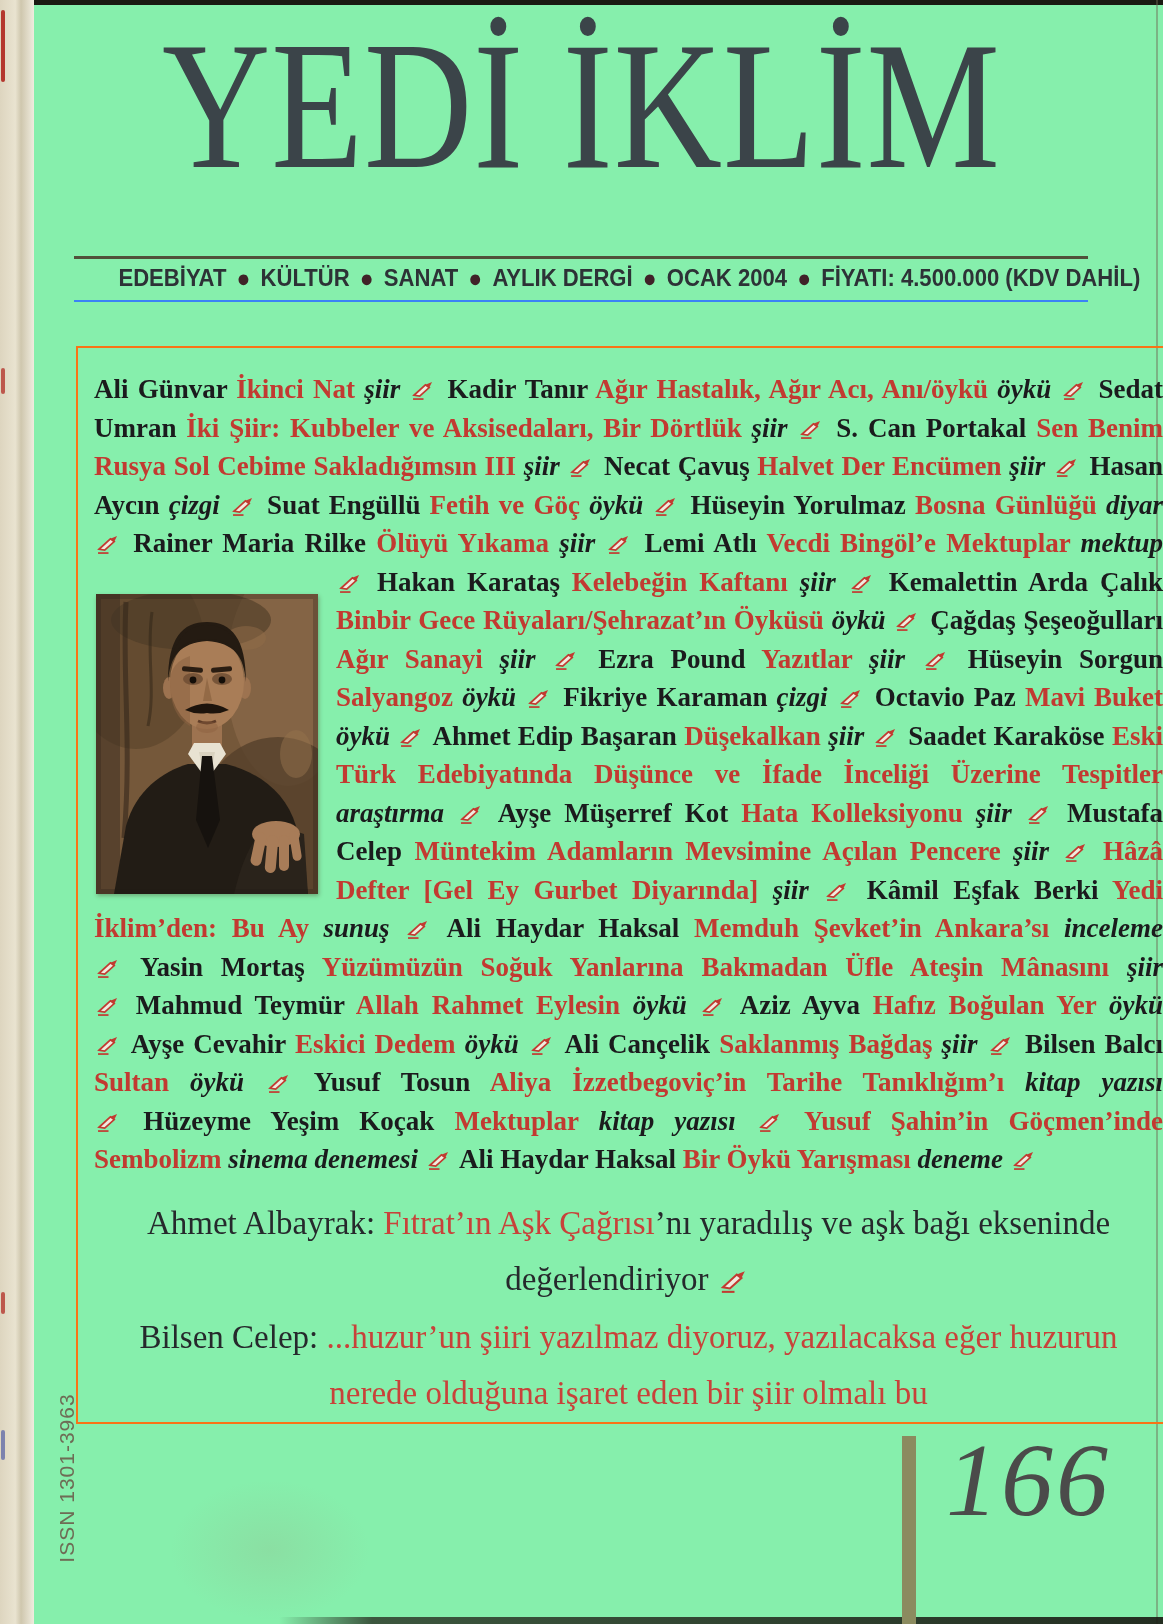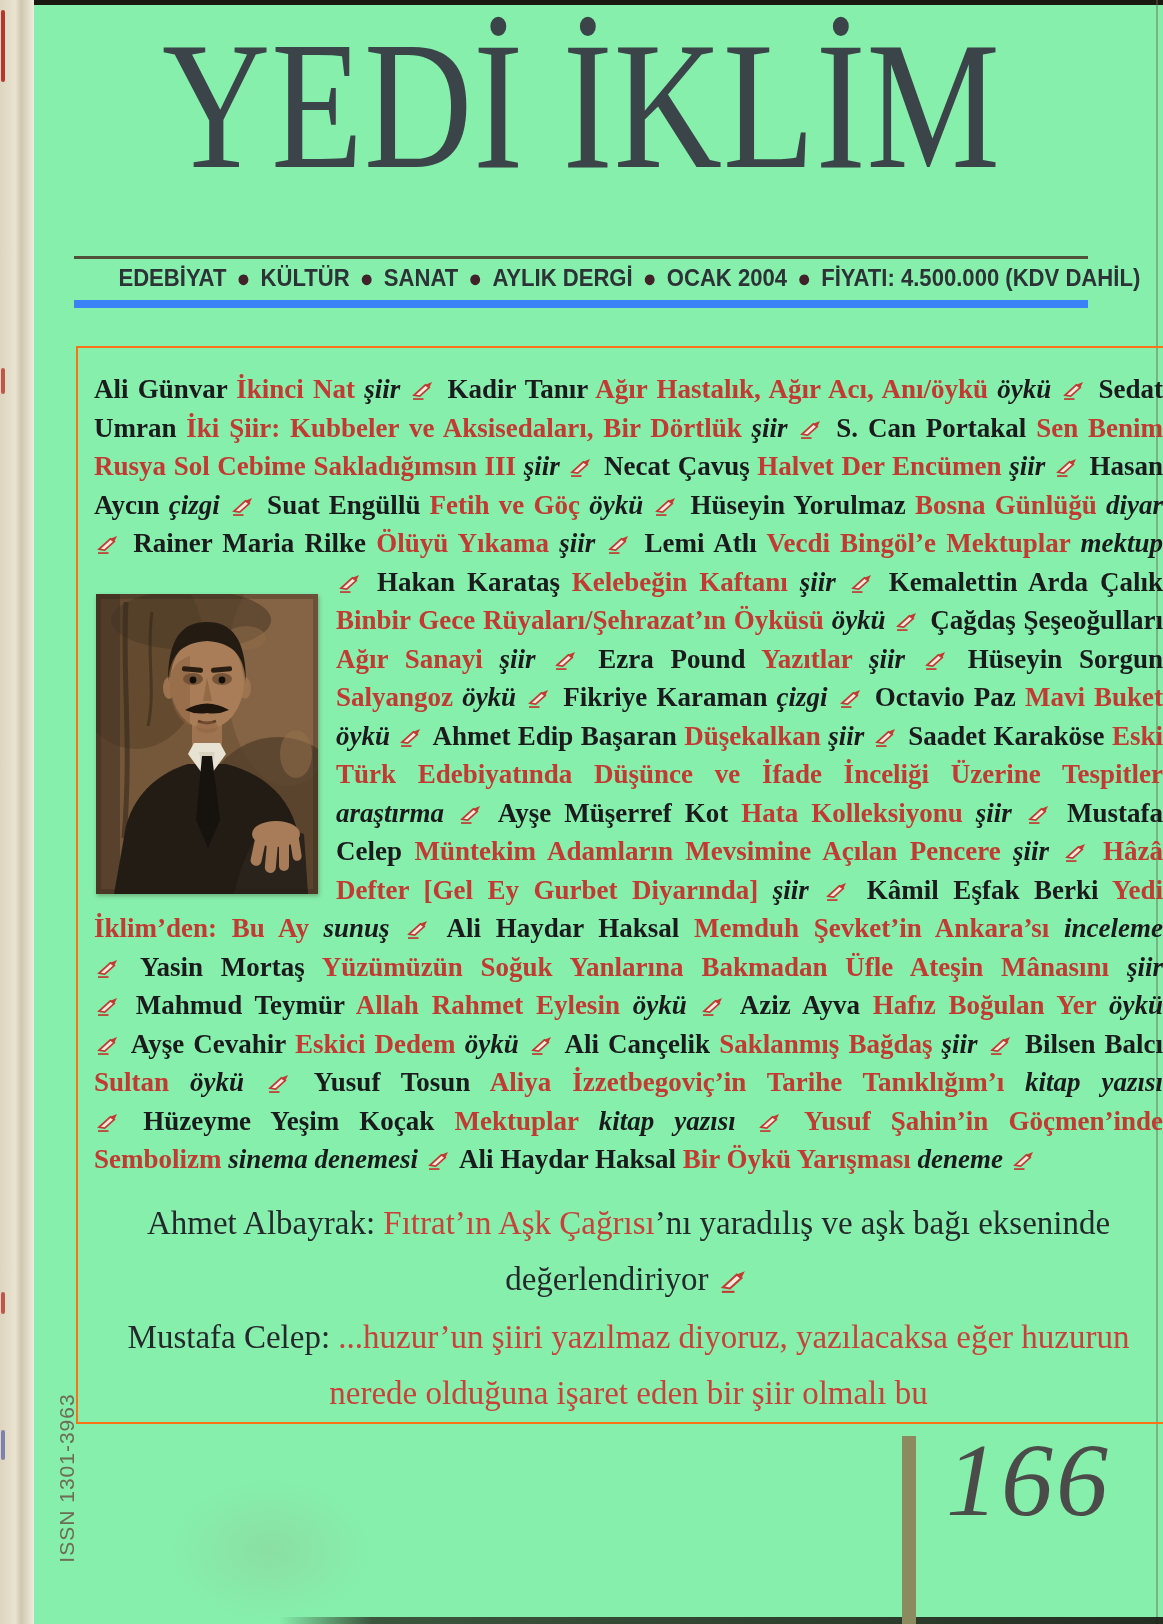--- a/index.html
+++ b/index.html
@@ -21,21 +21,21 @@
           background:radial-gradient(closest-side,rgba(160,150,120,.18),rgba(160,150,120,0));}
 
   
   .masthead{position:absolute;top:16px;left:40px;right:40px;text-align:center;}
   .masthead-title{display:inline-block;font-family:"Liberation Serif",serif;font-weight:400;
       font-size:150px;line-height:1.04;color:#3b4449;letter-spacing:1px;
       transform:scaleY(1.22);transform-origin:50% 18%;white-space:nowrap;}
 
   
   .infoband{position:absolute;top:256px;left:74px;width:1014px;
-      border-top:3px solid #51513a;border-bottom:8px solid #3b82f6;
+      border-top:3px solid #51513a;border-bottom:2px solid #3b82f6;
       padding:5px 0 7px;text-align:center;}
   .infoband-inner{display:inline-block;transform:scaleX(.92);transform-origin:center;
       font-family:"Liberation Sans",sans-serif;font-weight:700;font-size:24px;color:#2d3236;
       white-space:nowrap;}
   .info-bullet{color:#402228;font-size:25px;margin:0 11px;vertical-align:-1px;}
 
   
   .content-box{position:absolute;top:346px;left:76px;width:1105px;height:1078px;
       border:2px solid #f97316;box-sizing:border-box;padding:22px 16px 0;overflow:hidden;}
   .toc{margin:0;text-align:justify;font-family:"Liberation Serif",serif;font-weight:700;
@@ -273,21 +273,21 @@
               <path d="M2 19 L13 19" stroke="#c23a31" stroke-width="1.8"></path>
             </svg> </span></span>
     </p>
 
     <div class="ann">
       <p class="ann-line"><span class="ann-name">Ahmet Albayrak: </span><span class="ann-title">Fıtrat’ın Aşk Çağrısı</span><span class="ann-name">’nı yaradılış ve aşk bağı ekseninde değerlendiriyor </span><span class="seg-icon"><svg viewBox="0 0 26 20" class="pen-svg">
               <path d="M3 15 L15 4 L19 7 L9 16 Z" fill="#f0ecdf" stroke="#c23a31" stroke-width="1.8"></path>
               <path d="M15 4 L22 1 L19 7 Z" fill="#c23a31"></path>
               <path d="M2 19 L13 19" stroke="#c23a31" stroke-width="1.8"></path>
             </svg> </span></p>
-      <p class="ann-line"><span class="ann-name">Mustafa Celep: </span><span class="ann-title">...huzur’un şiiri yazılmaz diyoruz, yazılacaksa eğer huzurun nerede olduğuna işaret eden bir şiir olmalı bu </span></p>
+      <p class="ann-line"><span class="ann-name">Bilsen Celep: </span><span class="ann-title">...huzur’un şiiri yazılmaz diyoruz, yazılacaksa eğer huzurun nerede olduğuna işaret eden bir şiir olmalı bu </span></p>
 
     </div>
   </div>
 
   <div class="issn">ISSN 1301-3963</div>
   <div class="issue-bar"></div>
   <div class="issue-number">166</div>
 
 </div>
 

